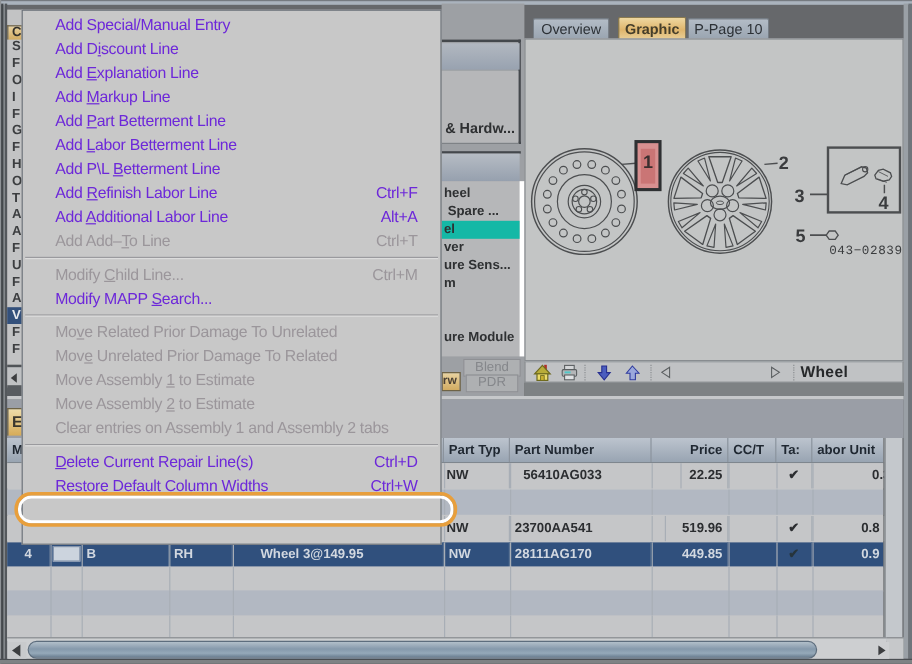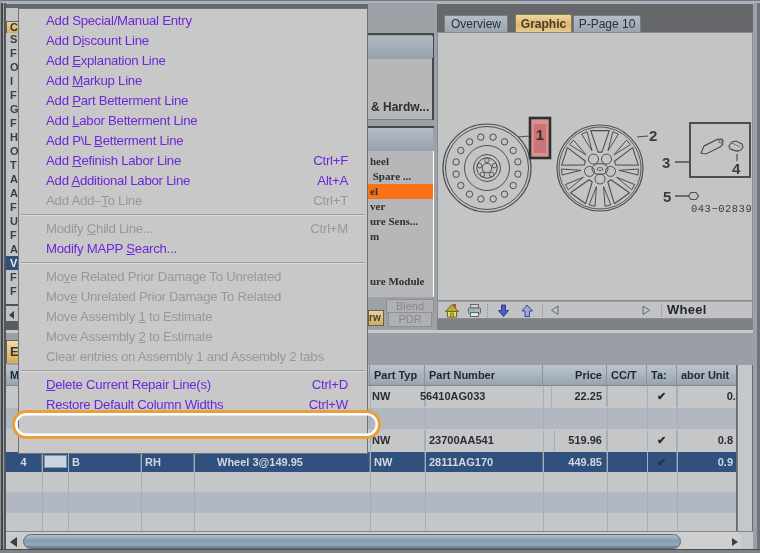--- a/index.html
+++ b/index.html
@@ -27,23 +27,23 @@
 
 #bpanel-top{left:6px;top:330px;width:747px;height:3px;background:#c6c8ca;}
 #etab{left:6px;top:340px;width:13px;height:23px;background:linear-gradient(#eddcaa,#d6ab58);border:1px solid #6e6346;border-bottom:none;
       font-size:13px;font-weight:bold;color:#3a372f;line-height:21px;padding-left:3px;box-sizing:border-box;}
 #btw-band{left:6px;top:333px;width:747px;height:32px;background:#9a9ea6;}
 
 #midstrip{left:368px;top:3px;width:69px;height:327px;background:#9da0a4;}
 #mbox1{left:368px;top:59px;width:64px;height:60px;background:#b6b7b9;border-bottom:1px solid #7e8286;}
 #mbox1 .t{position:absolute;left:3px;top:41px;font-size:12px;font-weight:bold;color:#2e3032;white-space:nowrap;}
 #mhdr{left:368px;top:128px;width:65px;height:23px;background:linear-gradient(#b6bcc4,#96a0ae);}
-#mlist{left:368px;top:151px;width:65px;height:146px;background:#b6b7b9;border-right:1px solid #ffffff;font-family:Liberation Serif, serif;}
+#mlist{left:368px;top:151px;width:65px;height:146px;background:#b6b7b9;border-right:5px solid #ffffff;}
 .mrow{position:absolute;left:0;width:65px;height:15px;font-size:11px;font-weight:bold;color:#2e3032;line-height:15px;padding-left:2px;box-sizing:border-box;white-space:nowrap;overflow:hidden;}
-#msel{background:#f97316;}
+#msel{background:#14b8a6;}
 #mtab-rw{left:368px;top:310px;width:14px;height:14px;background:linear-gradient(#e8d2a0,#d2ac62);border:1px solid #6e6346;
   font-size:10px;font-weight:bold;color:#4a4034;line-height:13px;}
 #mtab-blend{left:386px;top:299px;width:46px;height:13px;background:#aeb0b2;border:1px solid #8e9094;font-size:11px;color:#85878b;line-height:12px;text-align:center;}
 #mtab-pdr{left:388px;top:312px;width:42px;height:13px;background:#aeb0b2;border:1px solid #8e9094;font-size:11px;color:#85878b;line-height:12px;text-align:center;}
 
 #gpanel{left:437px;top:32px;width:316px;height:269px;background:#c3c5c5;border:1px solid #888c90;box-sizing:border-box;}
 .tab{top:15px;height:18px;background:linear-gradient(#b3bcc6,#99a4b0);border:1px solid #767e86;border-bottom:none;
      font-size:12px;color:#2c3136;text-align:center;line-height:17px;box-sizing:border-box;border-radius:2px 2px 0 0;}
 #tab-g{top:14px;height:19px;background:linear-gradient(#eed7a0,#dfb56c 55%,#e9d09a);border:1px solid #8a7a50;border-bottom:none;
      font-size:12px;font-weight:bold;color:#453e2a;text-align:center;line-height:18px;box-sizing:border-box;border-radius:2px 2px 0 0;}
@@ -272,21 +272,21 @@
       <div class="gl" style="left:135px"></div>
       <div class="gl" style="left:188px"></div>
       <div class="gl" style="left:364px"></div>
       <div class="gl" style="left:419px"></div>
       <div class="gl" style="left:537px"></div>
       <div class="gl" style="left:601px"></div>
       <div class="gl" style="left:641px"></div>
       <div class="gl" style="left:671px"></div>
       <div class="gl" style="left:732px"></div>
       <div class="gc" style="left:362px;width:57px;">NW</div>
-      <div class="gc" style="left:410px;width:136px;">56410AG033</div>
+      <div class="gc" style="left:426px;width:136px;">56410AG033</div>
       <div class="gc" style="left:537px;width:64px;text-align:right;">22.25</div>
       <div class="gc" style="left:641px;width:30px;text-align:center;">✔</div>
       <div class="gc" style="left:671px;width:70px;text-align:right;">0.3</div>
     </div>
     <div class="grow rowB" style="top:42.5px">
       <div class="gl" style="left:36px"></div>
       <div class="gl" style="left:62px"></div>
       <div class="gl" style="left:135px"></div>
       <div class="gl" style="left:188px"></div>
       <div class="gl" style="left:364px"></div>

